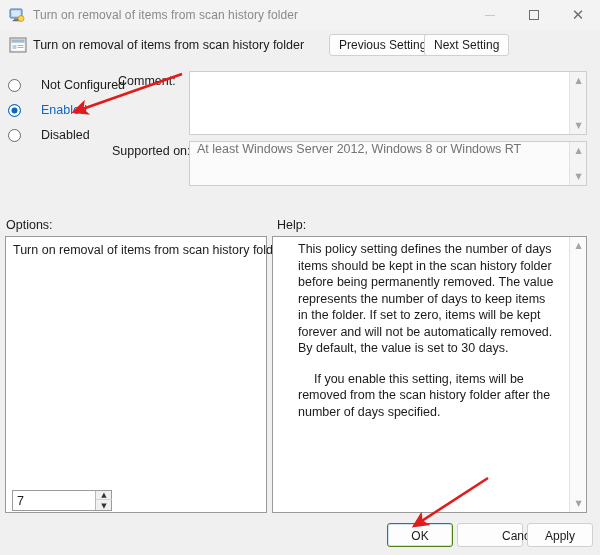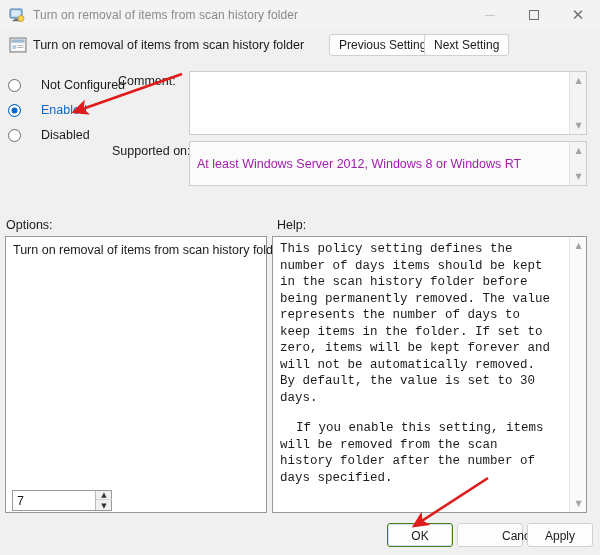--- a/index.html
+++ b/index.html
@@ -108,22 +108,22 @@
     position: absolute; left: 189px; top: 71px;
     width: 398px; height: 64px;
     background: #fff; border: 1px solid #cdcdcd;
   }
   #supported-box {
     position: absolute; left: 189px; top: 141px;
     width: 398px; height: 45px;
     background: #fbfbfb; border: 1px solid #cdcdcd;
   }
   #supported-text {
-    position: absolute; left: 7px; top: 15px;
-    font-size: 12.5px; color: #a21caf; white-space: nowrap;
+    position: absolute; left: 7px; top: 0;
+    font-size: 12.5px; color: #737373; white-space: nowrap;
   }
   .vscroll {
     position: absolute; right: 0; top: 0; bottom: 0;
     width: 17px; background: #f4f4f4; border-left: 1px solid #e2e2e2;
   }
   .sarrow {
     position: absolute; left: 0; width: 17px; height: 15px;
     display: flex; align-items: center; justify-content: center;
     font-size: 8px; color: #a4a4a4;
     font-family: "DejaVu Sans", sans-serif;
@@ -183,21 +183,21 @@
     position: absolute; left: 272px; top: 236px;
     width: 315px; height: 277px;
     background: #fff; border: 1px solid #9a9a9a;
   }
   #help-text {
     position: absolute; left: 7px; top: 4px;
     width: 277px;
     font-size: 12.5px; color: #1b1b1b;
     line-height: 16.5px;
   }
-  #help-text p { margin: 0 0 14px 0; text-indent: 16px; font-family: Liberation Mono, monospace; }
+  #help-text p { margin: 0 0 14px 18px; text-indent: 16px; }
   #help-text p:first-child { text-indent: 0; }
   #help-scroll {
     position: absolute; right: 0; top: 0; bottom: 0;
     width: 17px; background: #fafafa; border-left: 1px solid #e2e2e2;
   }
 
   
   .botbtn {
     position: absolute; top: 523px;
     width: 66px; height: 24px;

